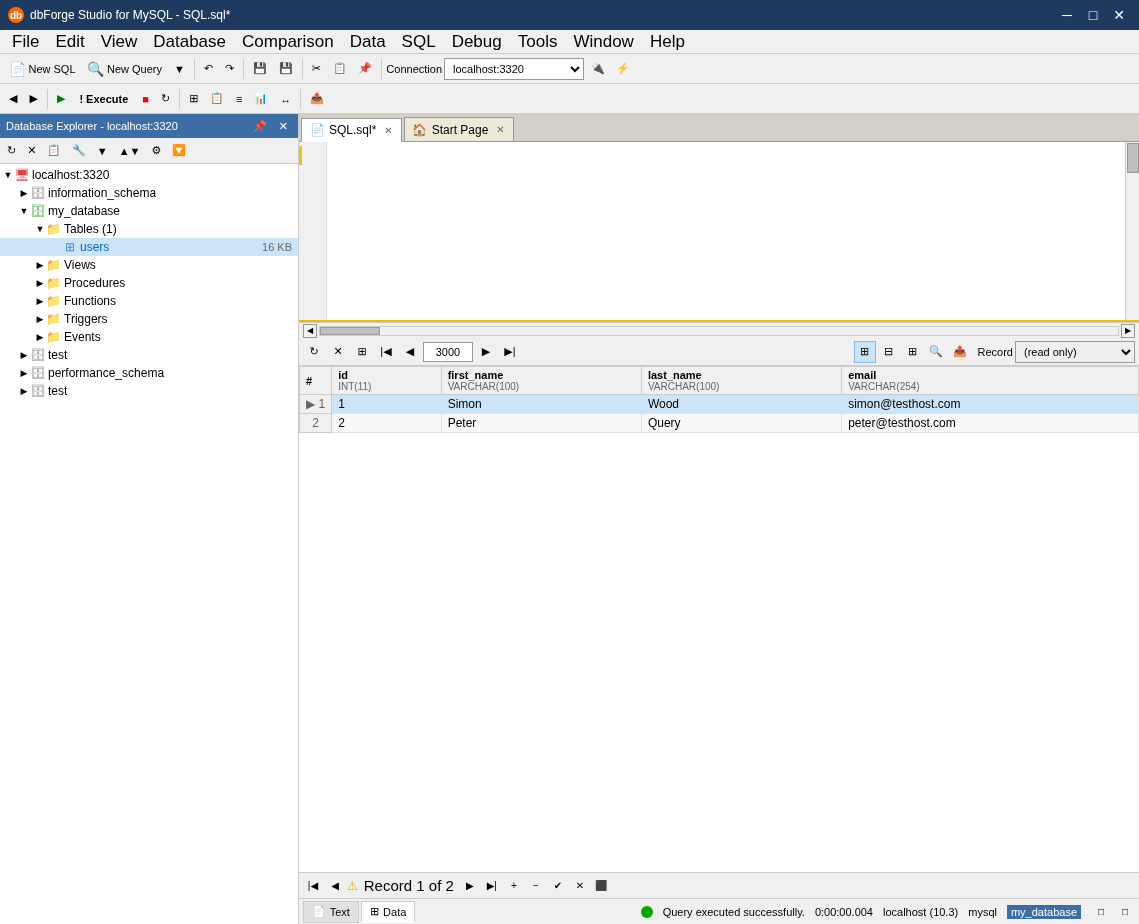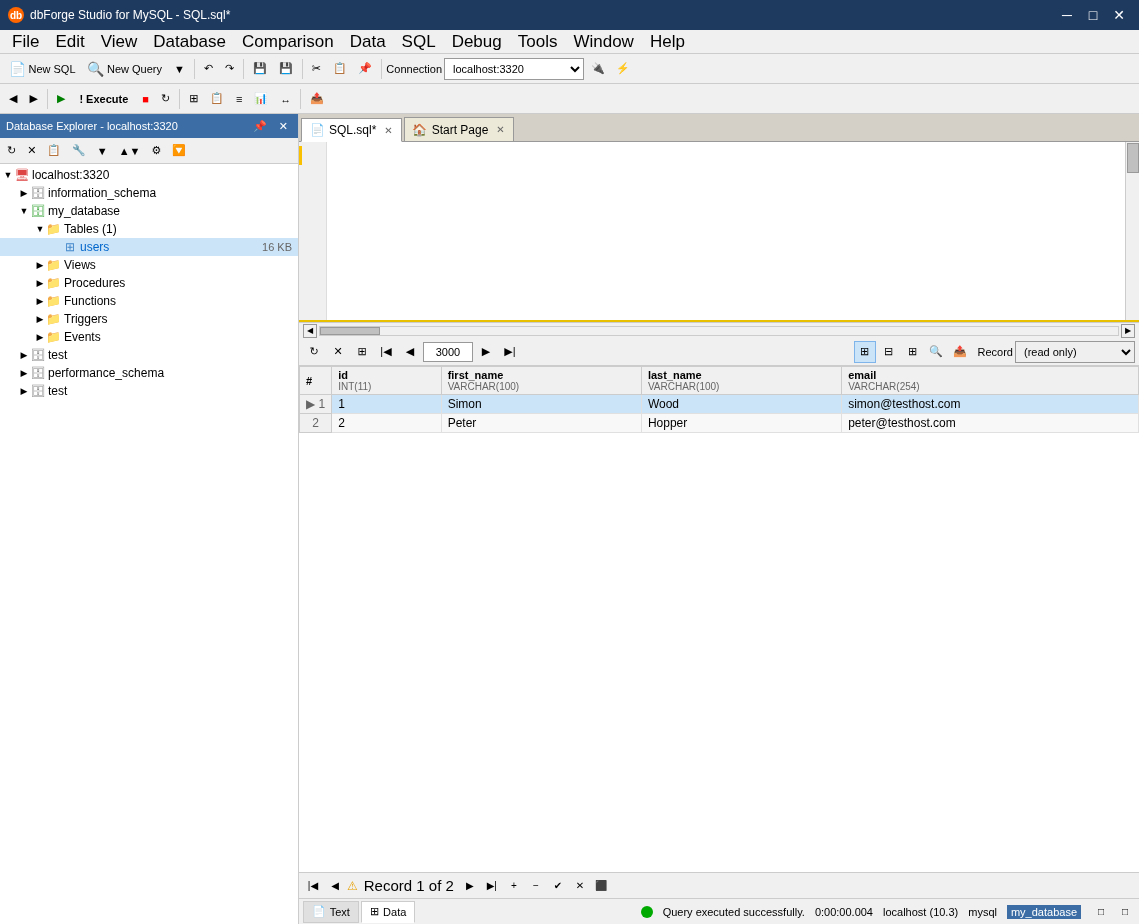--- a/index.html
+++ b/index.html
@@ -382,21 +382,21 @@
             <td class="row-num-col">▶ 1</td>
             <td>1</td>
             <td>Simon</td>
             <td>Wood</td>
             <td>simon@testhost.com</td>
           </tr>
           <tr>
             <td class="row-num-col">2</td>
             <td>2</td>
             <td>Peter</td>
-            <td>Hopper</td>
+            <td>Query</td>
             <td>peter@testhost.com</td>
           </tr>
         </tbody>
       </table>
     </div>
 
     <div id="grid-nav">
       <button class="nav-btn">|◀</button>
       <button class="nav-btn">◀</button>
       <span class="warn-icon">⚠</span>

